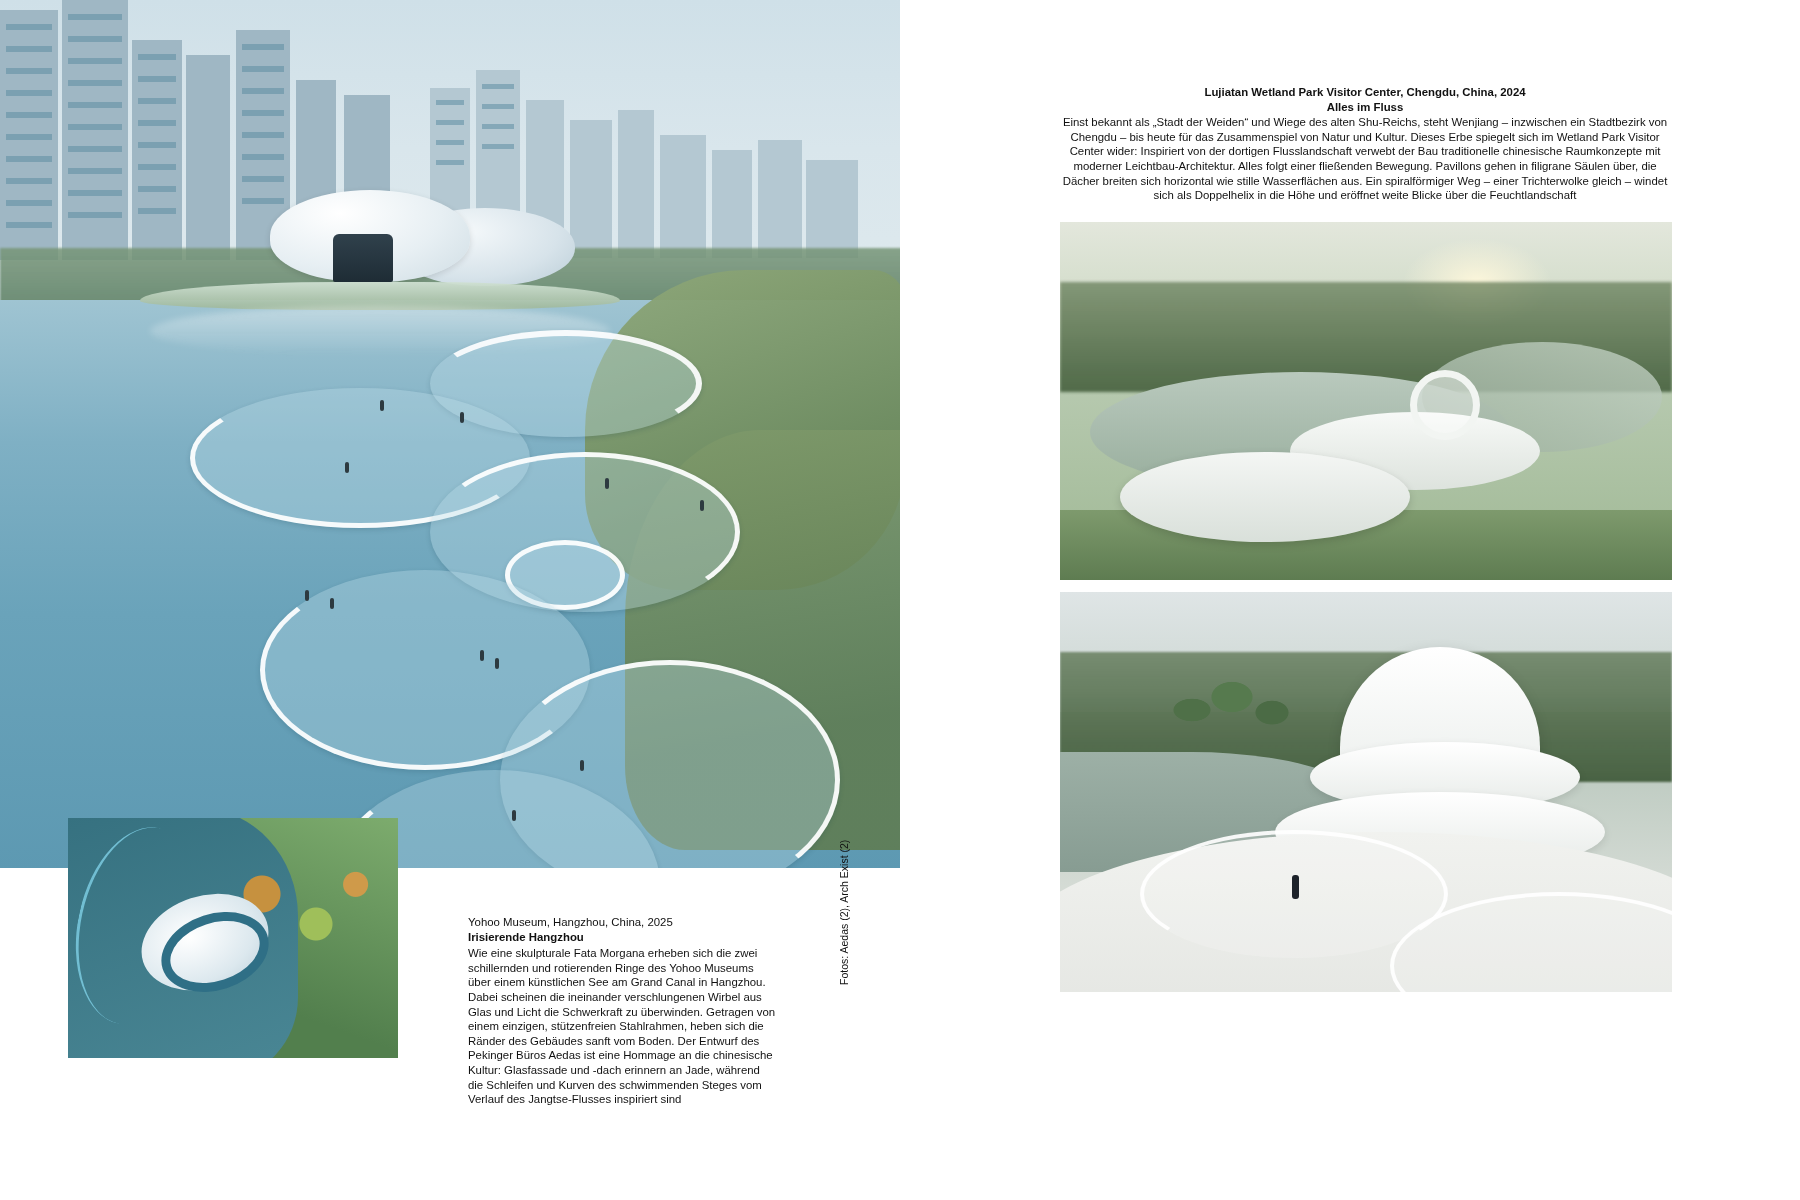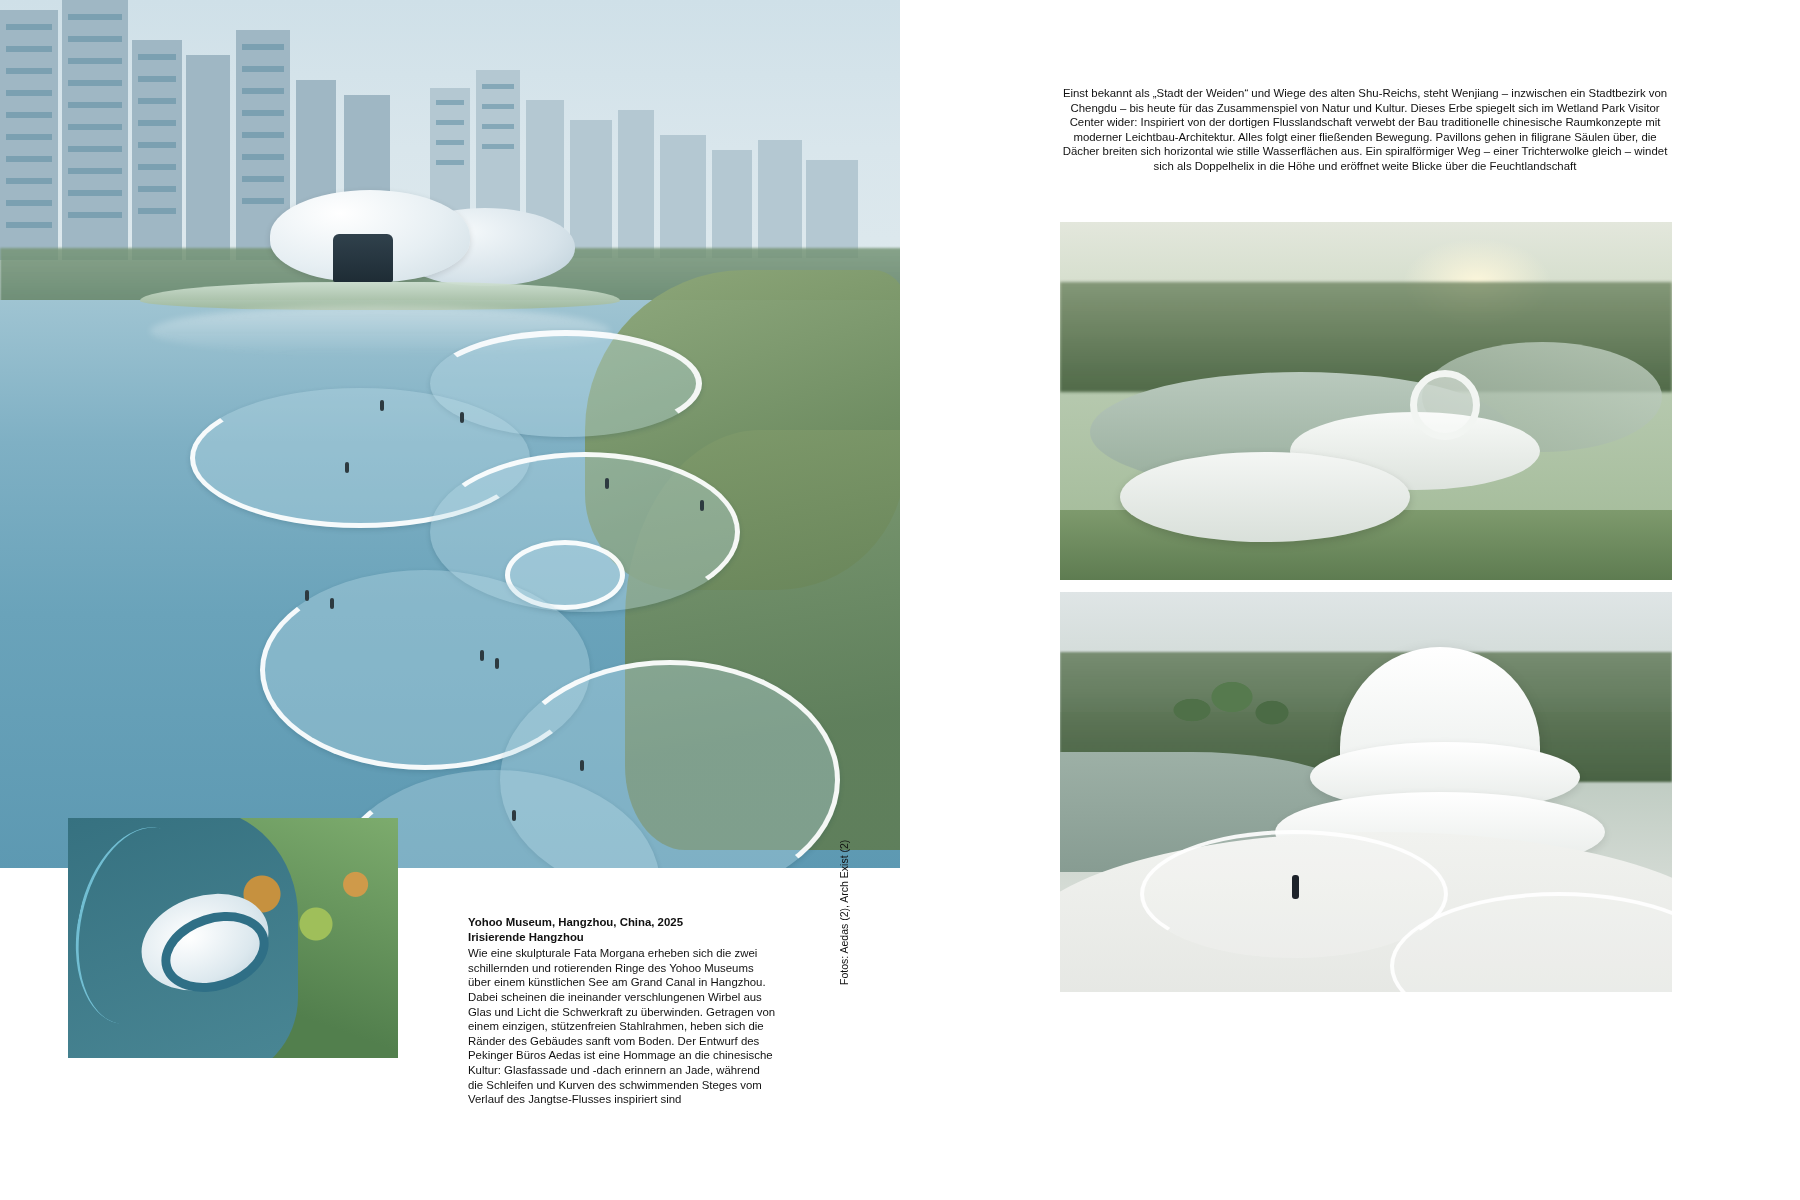--- a/index.html
+++ b/index.html
@@ -175,21 +175,21 @@
 
   .caption-left {
     position: absolute;
     left: 468px; top: 915px;
     width: 310px;
     font-size: 11.4px;
     line-height: 14.6px;
     color: #111;
     text-align: left;
   }
-  .caption-left .ttl { font-weight: 700; display:block; }
+  .caption-left .ttl { font-weight: 400; display:block; }
   .caption-left .sub { font-weight: 700; display:block; margin-bottom: 2px; }
 
   .credit {
     position: absolute;
     left: 838px; top: 985px;
     font-size: 10.5px;
     color: #111;
     transform: rotate(-90deg);
     transform-origin: left top;
     white-space: nowrap;
@@ -455,20 +455,22 @@
       <span class="sub">Irisierende Hangzhou</span>
       <span class="txt">Wie eine skulpturale Fata Morgana erheben sich die zwei schillernden und rotierenden Ringe des Yohoo Museums über einem künstlichen See am Grand Canal in Hangzhou. Dabei scheinen die ineinander verschlungenen Wirbel aus Glas und Licht die Schwerkraft zu überwinden. Getragen von einem einzigen, stützenfreien Stahlrahmen, heben sich die Ränder des Gebäudes sanft vom Boden. Der Entwurf des Pekinger Büros Aedas ist eine Hommage an die chinesische Kultur: Glasfassade und -dach erinnern an Jade, während die Schleifen und Kurven des schwimmenden Steges vom Verlauf des Jangtse-Flusses inspiriert sind</span>
     </div>
 
     <div class="credit">Fotos: Aedas (2), Arch Exist (2)</div>
   </div>
 
   <div class="page-right">
 
     <div class="r-head">
+      <span class="ttl">Lujiatan Wetland Park Visitor Center, Chengdu, China, 2024</span>
+      <span class="sub">Alles im Fluss</span>
       <span class="body">Einst bekannt als „Stadt der Weiden“ und Wiege des alten Shu-Reichs, steht Wenjiang – inzwischen ein Stadtbezirk von Chengdu – bis heute für das Zusammenspiel von Natur und Kultur. Dieses Erbe spiegelt sich im Wetland Park Visitor Center wider: Inspiriert von der dortigen Flusslandschaft verwebt der Bau traditionelle chinesische Raumkonzepte mit moderner Leichtbau-Architektur. Alles folgt einer fließenden Bewegung. Pavillons gehen in filigrane Säulen über, die Dächer breiten sich horizontal wie stille Wasserflächen aus. Ein spiralförmiger Weg – einer Trichterwolke gleich – windet sich als Doppelhelix in die Höhe und eröffnet weite Blicke über die Feuchtlandschaft</span>
     </div>
 
     <div class="photo-top">
       <div class="mist"></div>
       <div class="sun"></div>
       <div class="trees"></div>
       <div class="lake"></div>
       <div class="lake2"></div>
       <div class="grass"></div>

